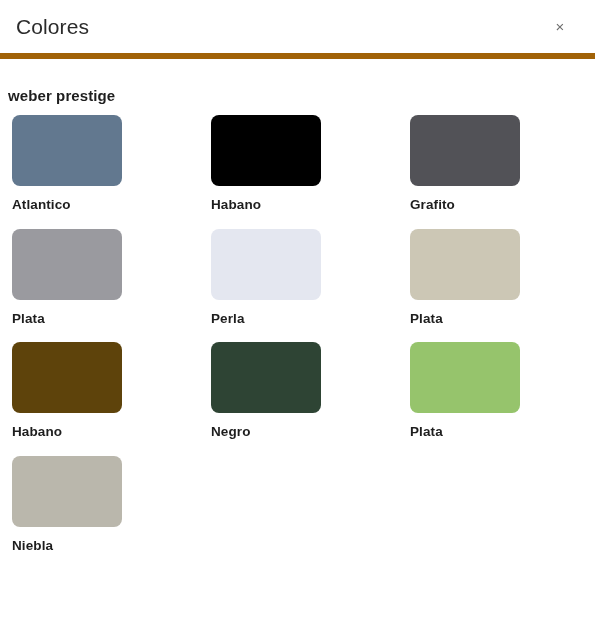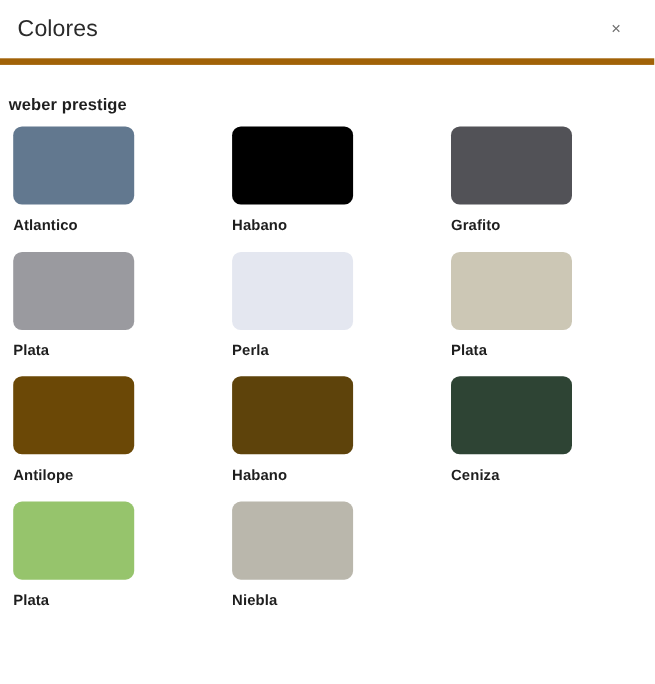--- a/index.html
+++ b/index.html
@@ -143,33 +143,29 @@
       <div class="swatch-cell">
         <div class="swatch-chip" style="background:#e4e7f0"></div>
         <div class="swatch-label">Perla</div>
       </div>
 
       <div class="swatch-cell">
         <div class="swatch-chip" style="background:#ccc7b5"></div>
         <div class="swatch-label">Plata</div>
       </div>
 
-      <div class="swatch-cell">
-        <div class="swatch-chip" style="background:#6b4806"></div>
-        <div class="swatch-label">Antilope</div>
-      </div>
 
       <div class="swatch-cell">
         <div class="swatch-chip" style="background:#5e430b"></div>
         <div class="swatch-label">Habano</div>
       </div>
 
       <div class="swatch-cell">
         <div class="swatch-chip" style="background:#2e4434"></div>
-        <div class="swatch-label">Ceniza</div>
+        <div class="swatch-label">Negro</div>
       </div>
 
       <div class="swatch-cell">
         <div class="swatch-chip" style="background:#96c46c"></div>
         <div class="swatch-label">Plata</div>
       </div>
 
       <div class="swatch-cell">
         <div class="swatch-chip" style="background:#bab7ac"></div>
         <div class="swatch-label">Niebla</div>

